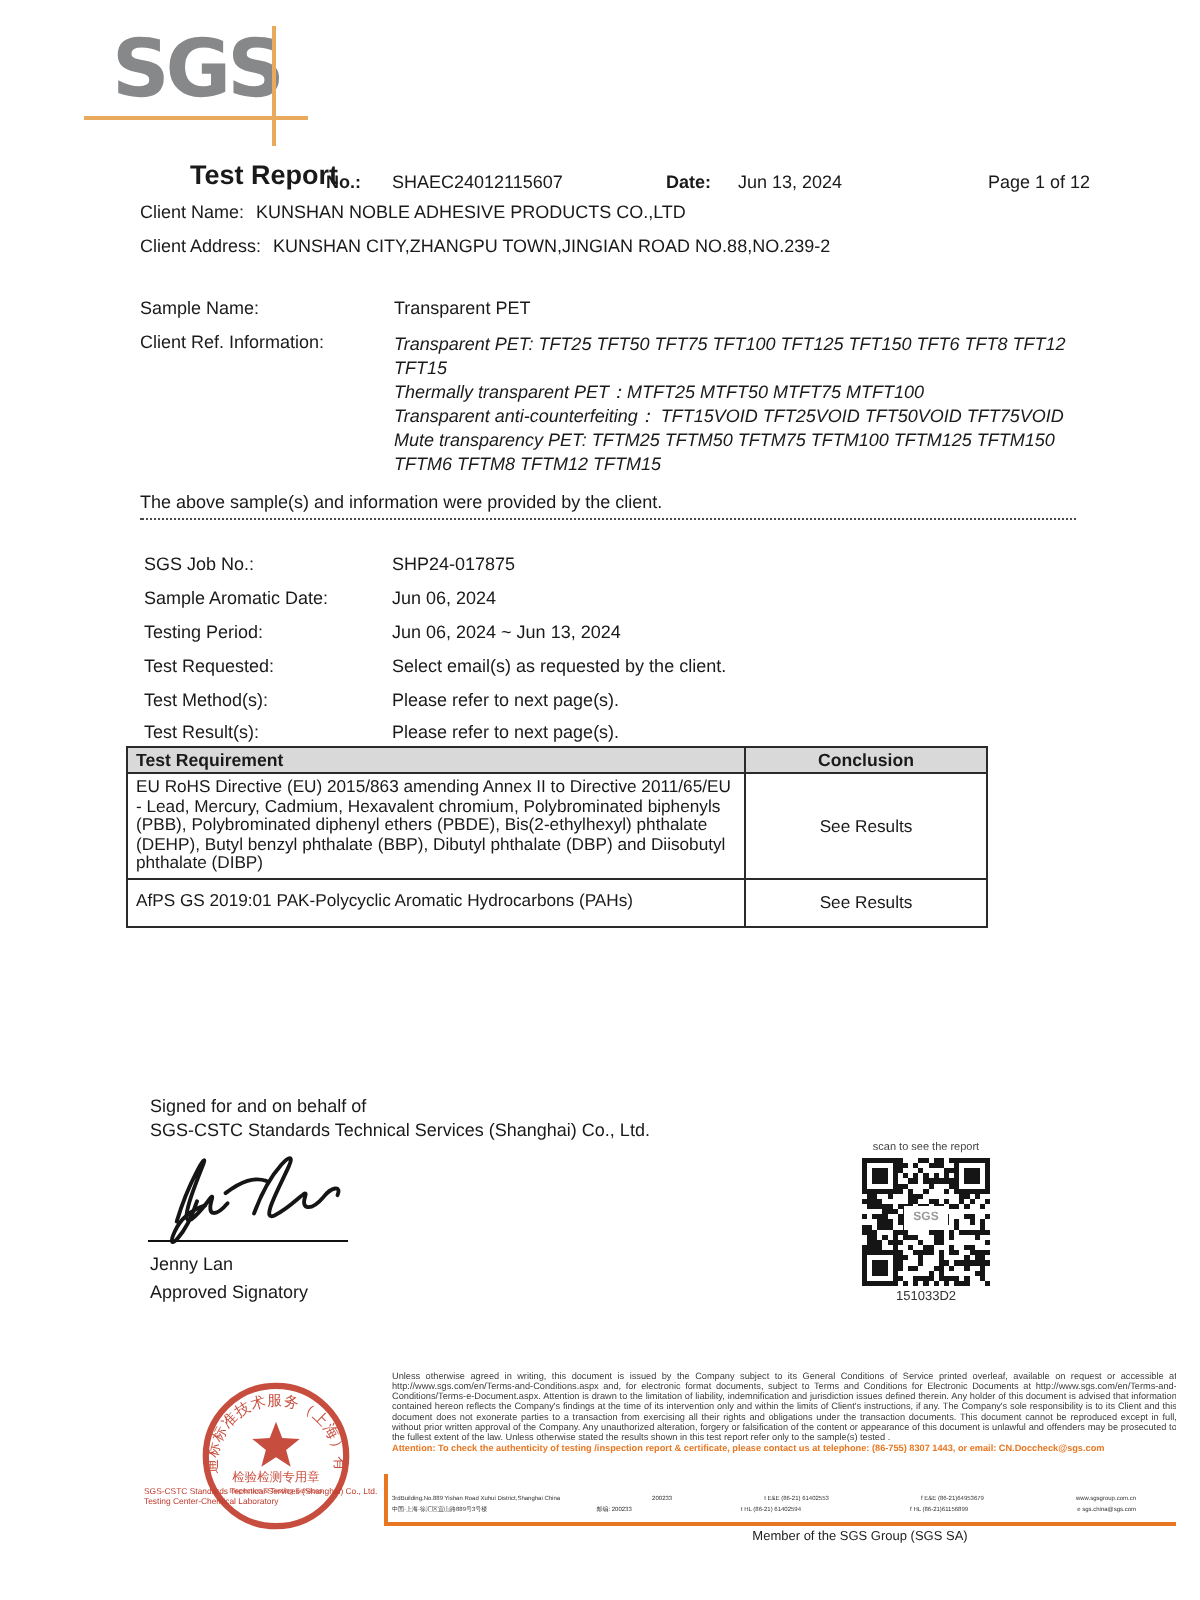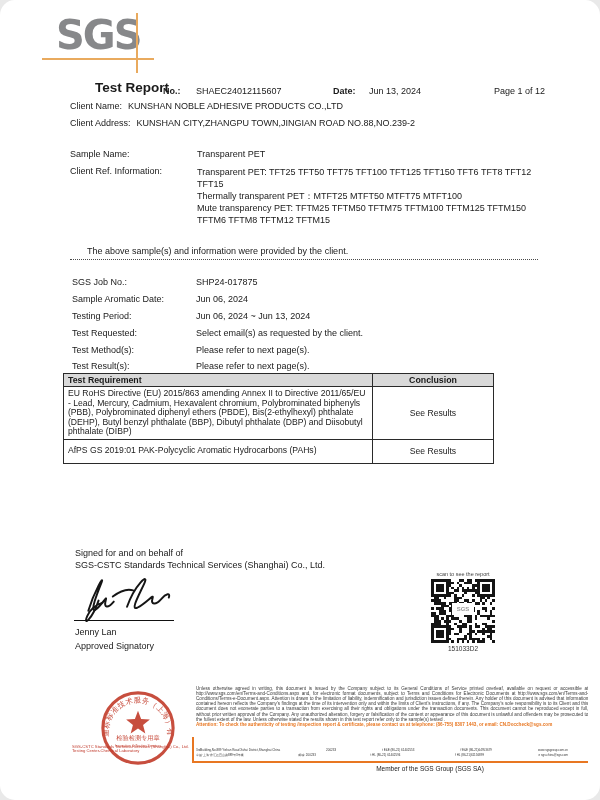--- a/index.html
+++ b/index.html
@@ -1,17 +1,17 @@
 <!DOCTYPE html>
 <html><head>
 <meta charset="utf-8">
 <style>
   html,body{margin:0;padding:0;background:#e9e9e9;}
   #page{position:relative;width:600px;height:800px;background:#ffffff;margin:0 auto;
-        font-family:"Liberation Sans",sans-serif;color:#1a1a1a;font-size:9px;overflow:hidden;border-radius:15px;}
+        font-family:"Liberation Sans",sans-serif;color:#1a1a1a;font-size:9px;overflow:hidden;}
   .abs{position:absolute;}
   .b{font-weight:bold;}
   
   .logo-text{font-family:"DejaVu Sans",sans-serif;font-weight:bold;font-size:40px;line-height:40px;
              color:#87888a;letter-spacing:-2px;}
   .logo-hline{height:2px;background:#e9aa5e;}
   .logo-vline{width:2px;background:#e9aa5e;}
   
   .pair span.v{margin-left:6px;}
   .refline{line-height:12px;width:358px;}
@@ -65,26 +65,27 @@
   <div class="abs pair" style="left:70px;top:101px;">
     <span>Client Name:</span><span class="v">KUNSHAN NOBLE ADHESIVE PRODUCTS CO.,LTD</span>
   </div>
   <div class="abs pair" style="left:70px;top:118px;">
     <span>Client Address:</span><span class="v">KUNSHAN CITY,ZHANGPU TOWN,JINGIAN ROAD NO.88,NO.239-2</span>
   </div>
 
   <div class="abs" style="left:70px;top:149px;">Sample Name:</div>
   <div class="abs" style="left:197px;top:149px;">Transparent PET</div>
   <div class="abs" style="left:70px;top:166px;">Client Ref. Information:</div>
-  <div class="abs" style="left:197px;top:166px;">
+  <div class="abs" style="left:197px;top:166px;font-style:italic;">
     <div class="refline">Transparent PET:  TFT25 TFT50 TFT75 TFT100 TFT125 TFT150 TFT6 TFT8 TFT12 TFT15</div>
     <div class="refline"> Thermally transparent PET：MTFT25 MTFT50 MTFT75 MTFT100</div>
+    <div class="refline"> Transparent anti-counterfeiting：  TFT15VOID TFT25VOID TFT50VOID TFT75VOID</div>
     <div class="refline"> Mute transparency PET: TFTM25 TFTM50 TFTM75 TFTM100 TFTM125 TFTM150 TFTM6 TFTM8 TFTM12 TFTM15</div>
   </div>
-  <div class="abs" style="left:70px;top:246px;margin-left:17px;">The above sample(s) and information were provided by the client.</div>
+  <div class="abs" style="left:70px;top:246px;">The above sample(s) and information were provided by the client.</div>
   <div class="abs dashes" style="left:70px;top:259px;width:468px;"></div>
 
   <div class="abs" style="left:72px;top:277px;">
     <div class="jobrow"><span class="l">SGS Job No.:</span><span>SHP24-017875</span></div>
     <div class="jobrow"><span class="l">Sample Aromatic Date:</span><span>Jun 06, 2024</span></div>
     <div class="jobrow"><span class="l">Testing Period:</span><span>Jun 06, 2024 ~ Jun 13, 2024</span></div>
     <div class="jobrow"><span class="l">Test Requested:</span><span>Select email(s) as requested by the client.</span></div>
     <div class="jobrow"><span class="l">Test Method(s):</span><span>Please refer to next page(s).</span></div>
     <div class="jobrow"><span class="l">Test Result(s):</span><span>Please refer to next page(s).</span></div>
   </div>

